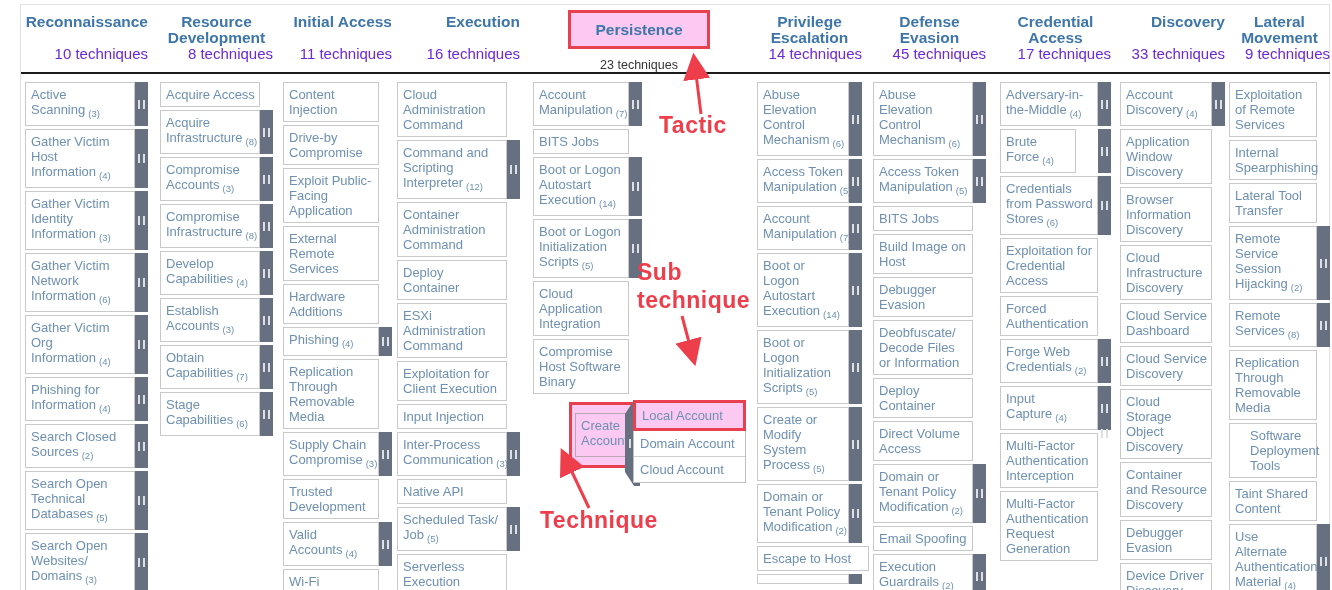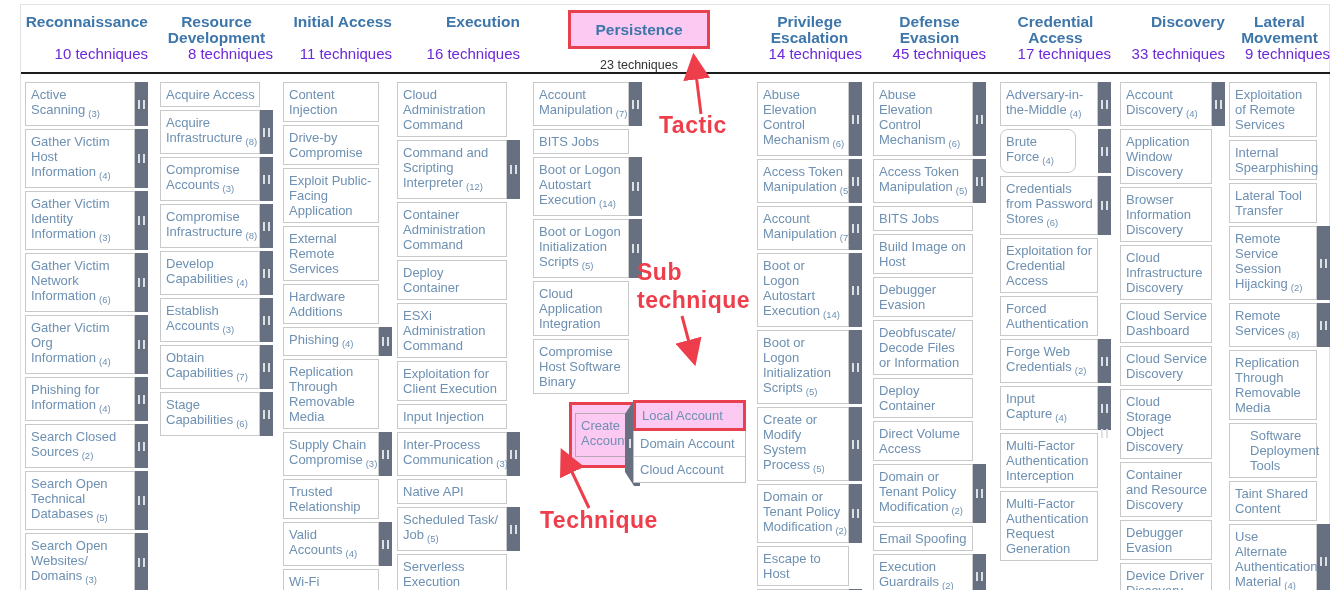--- a/index.html
+++ b/index.html
@@ -208,21 +208,21 @@
         <div class="trow">
           <div class="cell" style="width: 96px;"><span>Replication Through Removable Media</span></div>
         </div>
         <div class="trow">
           <div class="cell" style="width: 96px;"><span>Supply Chain Compromise</span><span class="ct">(3)</span></div>
           <div class="bar" style="left: 96px;">
             <div class="pause"></div>
           </div>
         </div>
         <div class="trow">
-          <div class="cell" style="width: 96px;"><span>Trusted Relationship</span></div>
+          <div class="cell" style="width: 96px;"><span>Trusted Development</span></div>
         </div>
         <div class="trow">
           <div class="cell" style="width: 96px;"><span>Valid Accounts</span><span class="ct">(4)</span></div>
           <div class="bar" style="left: 96px;">
             <div class="pause"></div>
           </div>
         </div>
         <div class="trow">
           <div class="cell" style="width: 96px;"><span>Wi-Fi Networks</span></div>
         </div>
@@ -373,21 +373,21 @@
             <div class="pause"></div>
           </div>
         </div>
         <div class="trow">
           <div class="cell" style="width: 92px;"><span>Domain or Tenant Policy Modification</span><span class="ct">(2)</span></div>
           <div class="bar" style="left: 92px;">
             <div class="pause"></div>
           </div>
         </div>
         <div class="trow">
-          <div class="cell" style="width: 92px;"><span>Escape to Host</span></div>
+          <div class="cell" style="width: 112px;"><span>Escape to Host</span></div>
         </div>
         <div class="trow">
           <div class="cell" style="width: 92px;"></div>
           <div class="bar" style="left: 92px;"></div>
         </div>
       </div>
       <div class="col" style="width: 113px; margin-right: 14px;">
         <div class="hdr">
           <div class="title">Defense Evasion</div>
           <div class="spacer"></div>
@@ -447,21 +447,21 @@
           <div class="cnt">17 techniques</div>
         </div>
         <div class="firstgap"></div>
         <div class="trow">
           <div class="cell" style="width: 98px;"><span>Adversary-in-the-Middle</span><span class="ct">(4)</span></div>
           <div class="bar" style="left: 98px;">
             <div class="pause"></div>
           </div>
         </div>
         <div class="trow">
-          <div class="cell" style="width: 76px; border-radius: 8px;"><span>Brute Force</span><span class="ct">(4)</span></div>
+          <div class="cell" style="width: 76px;"><span>Brute Force</span><span class="ct">(4)</span></div>
           <div class="bar" style="left: 98px;">
             <div class="pause"></div>
           </div>
         </div>
         <div class="trow">
           <div class="cell" style="width: 98px;"><span>Credentials from Password Stores</span><span class="ct">(6)</span></div>
           <div class="bar" style="left: 98px;">
             <div class="pause"></div>
           </div>
         </div>

